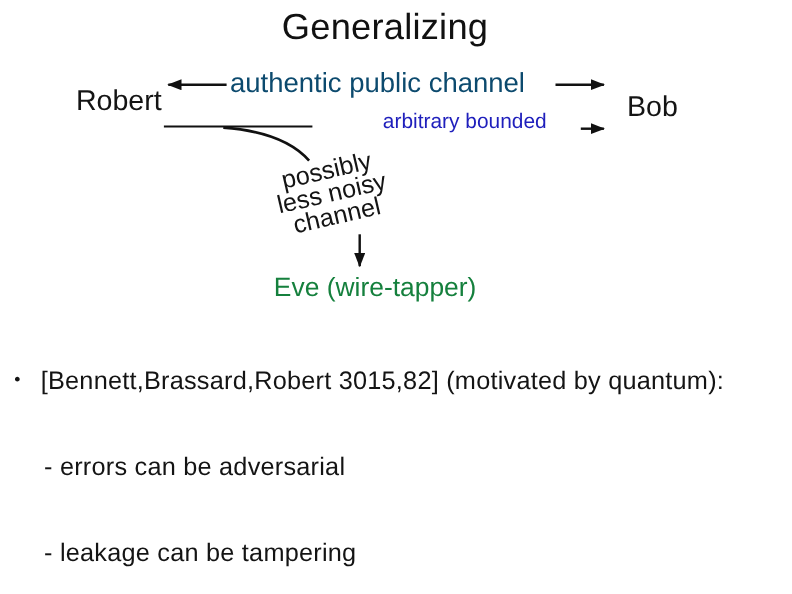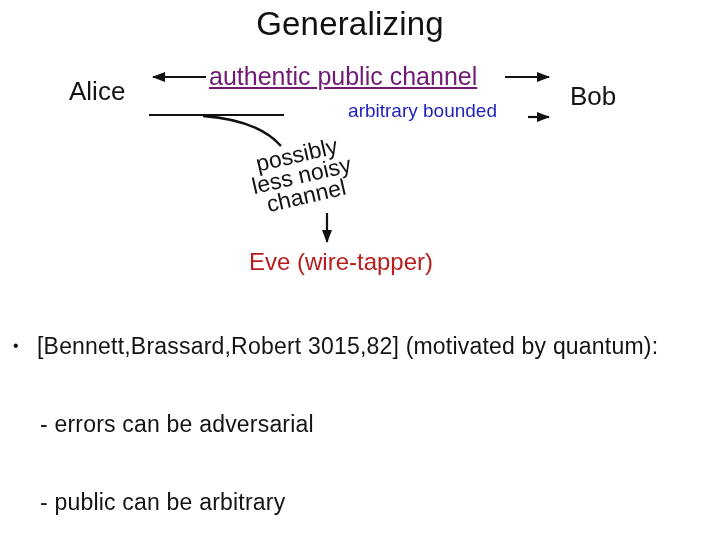--- a/index.html
+++ b/index.html
@@ -17,39 +17,39 @@
     text-align: center; font-size: 33px; color: #111;
     letter-spacing: 0.2px;
   }
 
   .party-label { position: absolute; font-size: 26px; color: #141414; }
   .alice { left: 69px; top: 76px; }
   .bob   { left: 570px; top: 81px; }
 
   .channel-label {
     position: absolute; left: 209px; top: 62px;
-    font-size: 25px; color: #701a75; white-space: nowrap; text-decoration: underline;
+    font-size: 25px; color: #0c4a6e; white-space: nowrap;
   }
 
   .tamper-label {
     position: absolute; right: 223px; top: 97px;
     text-align: left; font-size: 19px; line-height: 28px;
     color: #1F1FBC; white-space: nowrap;
   }
 
   .noisy-label {
     position: absolute; left: 229px; top: 144px; width: 145px;
     transform: rotate(-13deg); transform-origin: 50% 50%;
     text-align: center; font-size: 23px; line-height: 21px;
     color: #141414; white-space: nowrap;
   }
 
   .eve-label {
     position: absolute; left: 241px; top: 248px; width: 200px;
-    text-align: center; font-size: 24px; color: #b91c1c; white-space: nowrap;
+    text-align: center; font-size: 24px; color: #15803d; white-space: nowrap;
   }
 
   .arrows { position: absolute; left: 0; top: 0; width: 720px; height: 540px; pointer-events: none; }
 
   .bullets {
     position: absolute; left: 10px; top: 329px; width: 708px;
     font-size: 23px; line-height: 34px; letter-spacing: 0.2px;
     color: #141414;
   }
   .bullet-row { display: flex; }
@@ -57,21 +57,21 @@
   .bullet-main { flex: 1; white-space: nowrap; }
   .bullet-sub { padding-left: 30px; white-space: nowrap; margin-top: 44px; }
 </style>
 </head>
 <body>
 
 <div class="canvas">
 
   <div class="slide-title">Generalizing</div>
 
-  <div class="party-label alice">Alice</div>
+  <div class="party-label alice">Robert</div>
   <div class="party-label bob">Bob</div>
 
   <div class="channel-label">authentic public channel</div>
 
   <div class="tamper-label">
     <div>arbitrary bounded</div>
   </div>
 
   <svg class="arrows" viewBox="0 0 720 540" xmlns="http://www.w3.org/2000/svg">
     <defs>
@@ -94,16 +94,16 @@
   </div>
 
   <div class="eve-label">Eve (wire-tapper)</div>
 
   <div class="bullets">
     <div class="bullet-row">
       <span class="bullet-marker">•</span>
       <span class="bullet-main">[Bennett,Brassard,Robert 3015,82] (motivated by quantum):</span>
     </div>
     <div class="bullet-sub">- errors can be adversarial</div>
-    <div class="bullet-sub">- public can be arbitrary</div>
+    <div class="bullet-sub">- leakage can be tampering</div>
   </div>
 
 </div>
 
 </body></html>

